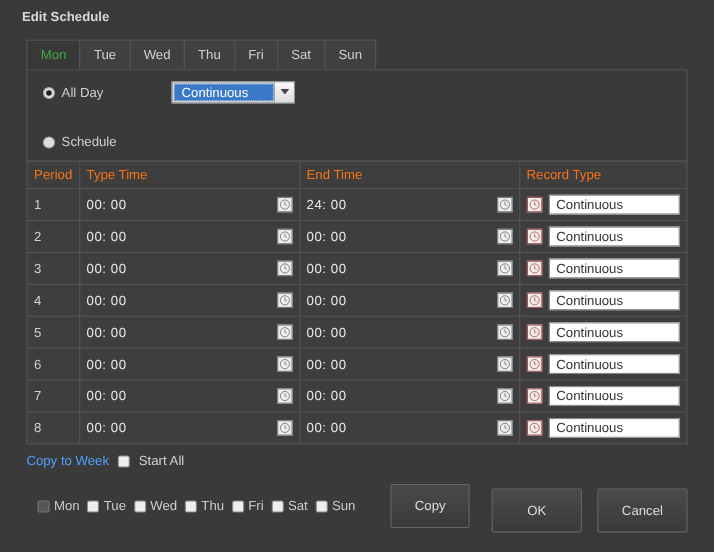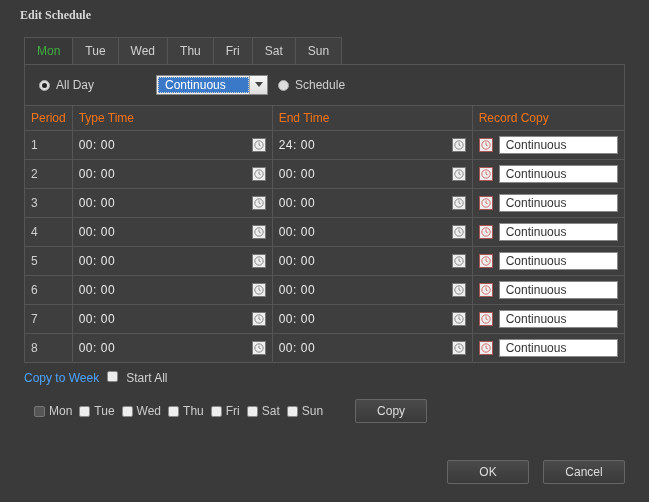--- a/index.html
+++ b/index.html
@@ -23,21 +23,20 @@
     height: 502px;
     font-family: Arial, sans-serif;
     font-size: 12px;
     color: var(--text);
     overflow: hidden;
   }
   .title {
     padding: 8px 20px 14px 20px;
     font-weight: bold;
     color: #d8d8d8;
-    font-family: Liberation Serif, serif;
   }
   .content {
     padding: 0 24px;
   }
   .tabs {
     display: flex;
   }
   .tab {
     padding: 6px 12px;
     border: 1px solid var(--border);
@@ -47,22 +46,22 @@
     cursor: pointer;
   }
   .tab.active {
     color: var(--green);
     background: #383838;
   }
   .mode-box {
     border: 1px solid var(--border);
     padding: 10px 10px 10px 14px;
     display: flex;
-    flex-direction: row;
-    gap: 10px;
+    flex-direction: column;
+    gap: 28px;
     text-align: right;
   }
   .mode-row {
     display: flex;
     align-items: center;
     gap: 6px;
   }
   .radio {
     width: 11px; height: 11px;
     border-radius: 50%;
@@ -154,20 +153,21 @@
     background: var(--white-field);
     color: #333;
     padding: 1px 6px;
     display: flex;
     align-items: center;
     border: 1px solid #888;
   }
 
   .copy-row {
     display: flex;
+    align-items: center;
     gap: 8px;
     margin-top: 8px;
   }
   .link { color: var(--blue); cursor: pointer; }
   .chk {
     width: 11px; height: 11px;
     border: 1px solid #888;
     background: #eee;
     display: inline-block;
     border-radius: 2px;
@@ -176,21 +176,21 @@
   .days-row {
     display: flex;
     align-items: center;
     gap: 7px;
     margin-top: 14px;
     margin-left: 10px;
   }
   .day { display: flex; align-items: center; gap: 4px; color: #ccc;}
   .btn {
     min-width: 72px;
-    height: 24px;
+    height: 40px;
     border: 1px solid #666;
     background: linear-gradient(#4a4a4a,#3a3a3a);
     color: #ddd;
     display: inline-flex;
     align-items: center;
     justify-content: center;
     cursor: pointer;
     border-radius: 2px;
   }
   .footer {
@@ -237,21 +237,21 @@
       <span>Schedule</span>
     </div>
   </div>
 
   <table class="periods">
     <thead>
       <tr>
         <th class="pcol">Period</th>
         <th class="timecol">Type Time</th>
         <th class="timecol">End Time</th>
-        <th>Record Copy</th>
+        <th>Record Type</th>
       </tr>
     </thead>
     <tbody id="period-rows">
         <tr>
           <td class="pcol">1</td>
           <td class="timecol">
             <div class="timecell">
               <span class="timeval">00: 00</span>
               <span class="clock-icon">
                 <svg viewBox="0 0 12 12">

